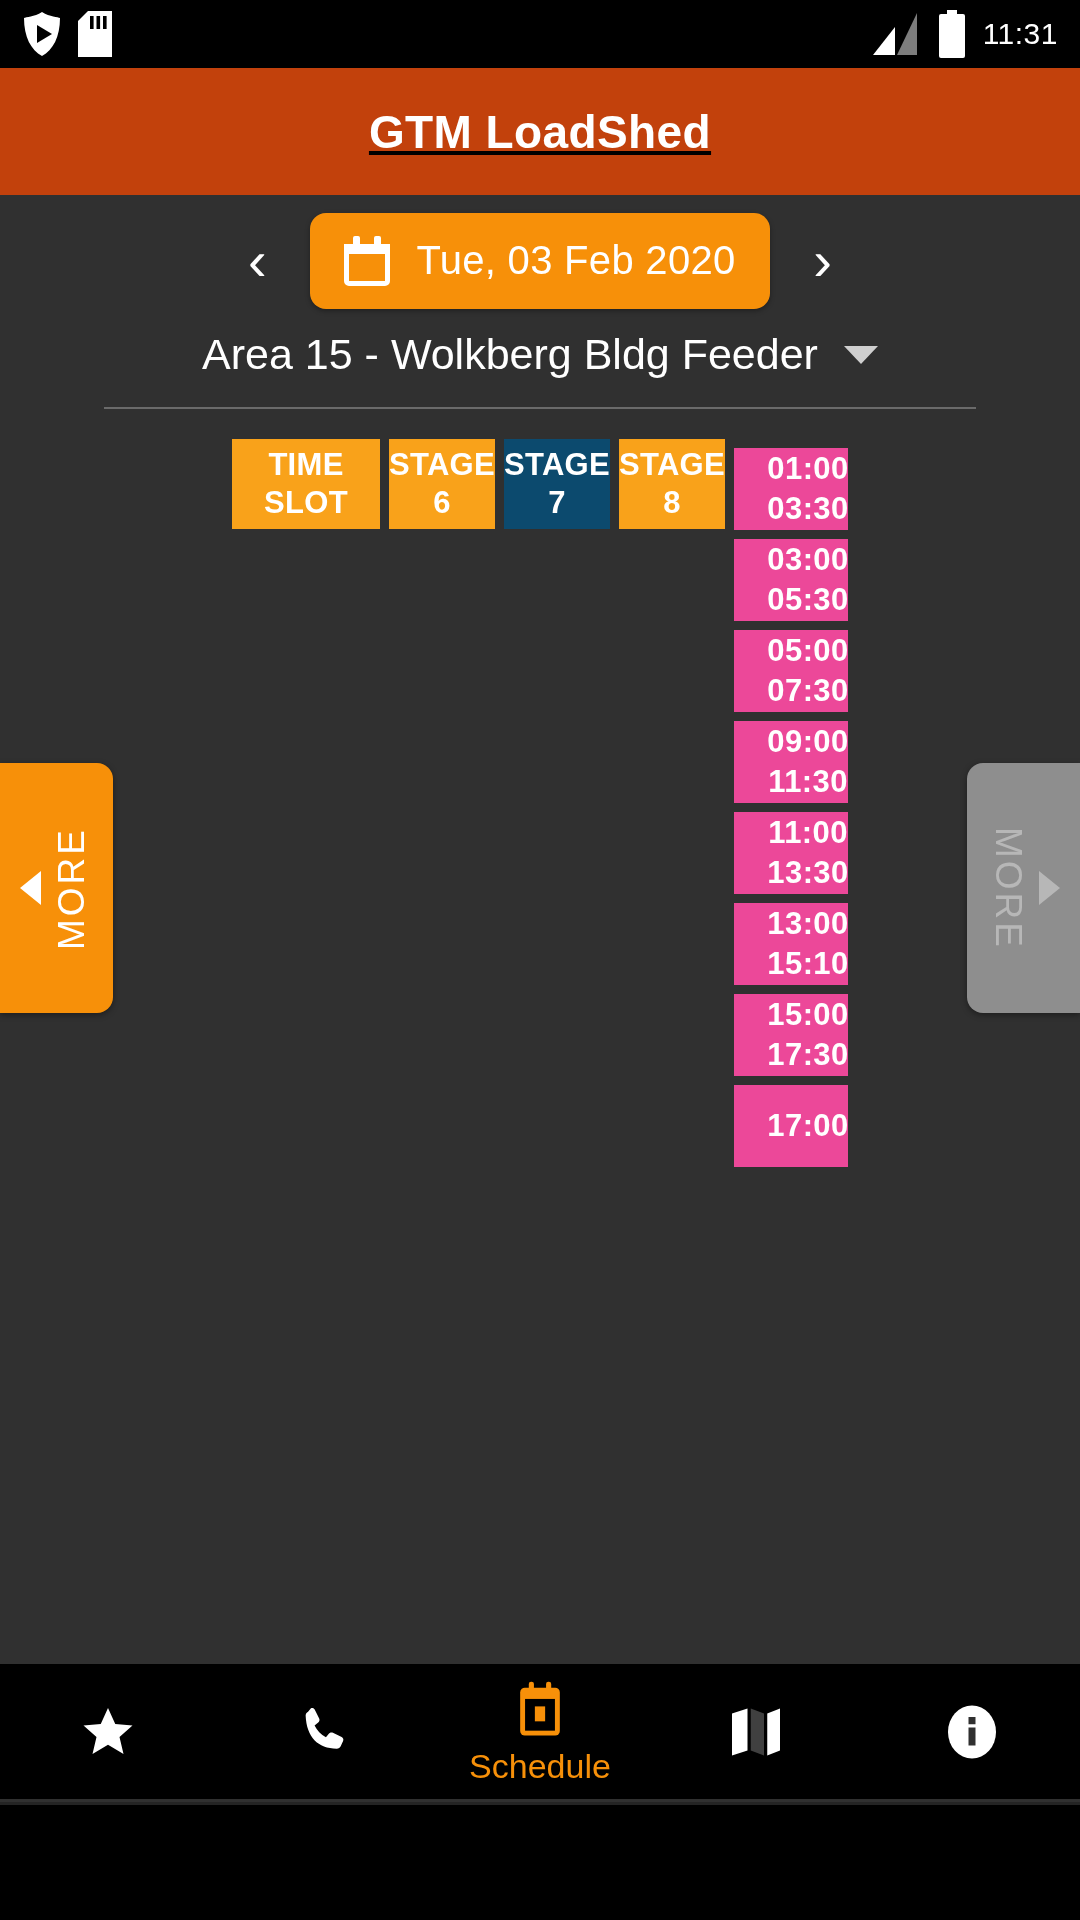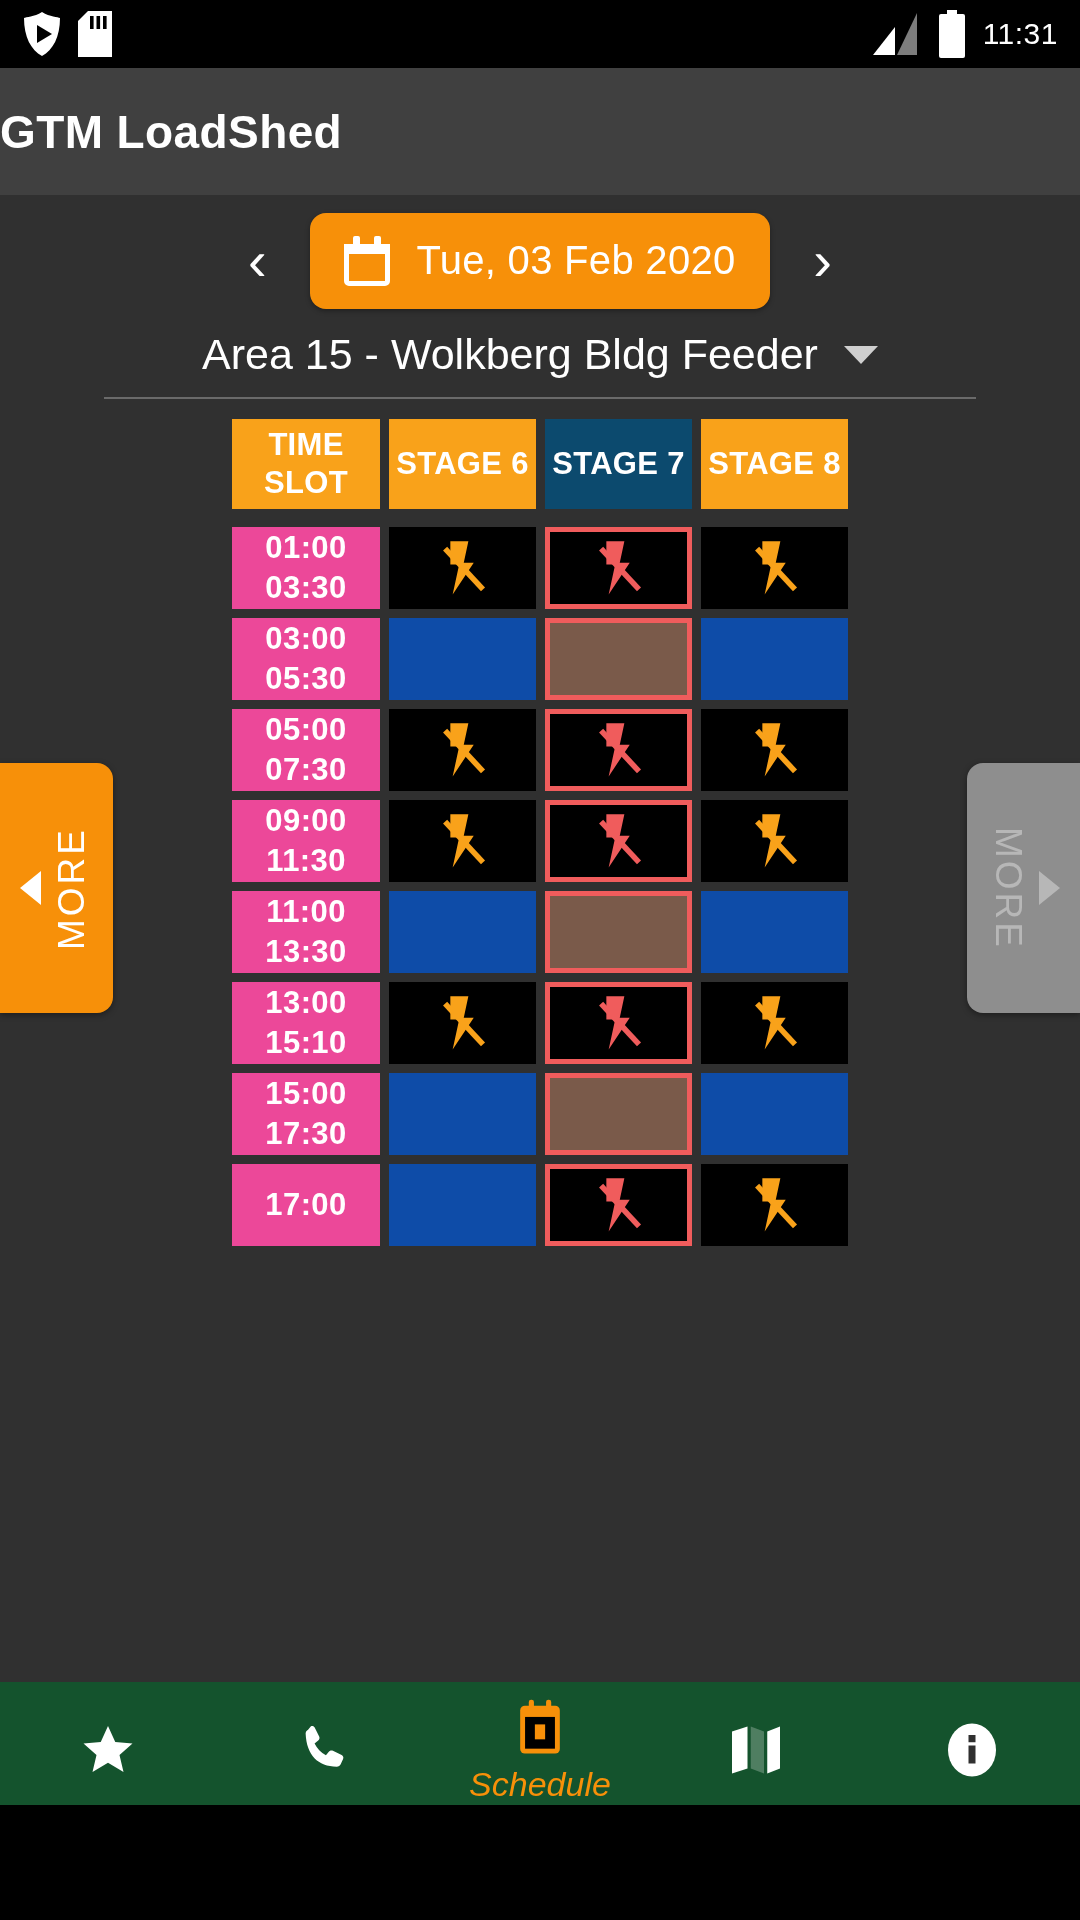--- a/index.html
+++ b/index.html
@@ -15,22 +15,22 @@
   .statusbar{
     height:68px; background:#000; color:#fff;
     display:flex; align-items:center; padding:0 22px;
   }
   .sb-left{ display:flex; align-items:center; gap:16px; }
   .sb-right{ margin-left:auto; display:flex; align-items:center; gap:16px; }
   .sb-time{ font-size:30px; font-weight:400; letter-spacing:0.5px; line-height:1; }
 
   
   .appbar{
-    height:127px; background:#404040;
-    display:flex; align-items:center; justify-content:flex-start;
+    height:127px; background:#c2410c;
+    display:flex; align-items:center; justify-content:center;text-decoration:underline;
   }
   .appbar-title{
     color:#fff; font-size:46px; font-weight:bold; letter-spacing:0.4px;
   }
 
   
   .content{
     position:absolute; top:195px; left:0; right:0; bottom:0;
     background:#303030;
   }
@@ -61,32 +61,32 @@
   }
   .cal-ico .pin1,.cal-ico .pin2{
     position:absolute; top:0; width:7px; height:14px; background:#fff; border-radius:2px;
   }
   .cal-ico .pin1{ left:9px; } .cal-ico .pin2{ left:30px; }
 
   
   .area-wrap{ padding:10px 104px 0 104px; }
   .area-sel{
     display:flex; align-items:center; justify-content:center; gap:26px;
-    padding-bottom:18px; border-bottom:2px solid #6a6a6a;
+    padding-bottom:28px; border-bottom:2px solid #6a6a6a;
   }
   .area-text{ color:#fff; font-size:43px; white-space:nowrap; }
   .caret-down{
     width:0;height:0;border-left:17px solid transparent;border-right:17px solid transparent;
     border-top:18px solid #cfcfcf; flex:none;
   }
 
   
   .table{
-    margin:20px auto 0 auto; width:616px;
-    display:flex; flex-direction:column; gap:9px;
+    margin:30px auto 0 auto; width:616px;
+    display:flex; flex-direction:row; gap:9px;
   }
   .trow{ display:flex; gap:9px; height:82px; }
   .trow.header{ height:90px; }
   .cell{ flex:1; display:flex; align-items:center; justify-content:center; position:relative; }
   .cell.timecol{ flex:0 0 148px; }
 
   .hcell{
     background:#f9a21a; color:#fff; font-size:31px; font-weight:bold;
     letter-spacing:0.3px; text-align:center; line-height:1.23;
   }
@@ -125,22 +125,22 @@
     width:0;height:0;border-top:17px solid transparent;border-bottom:17px solid transparent;
     border-right:21px solid #fff;
   }
   .tri-right{
     width:0;height:0;border-top:17px solid transparent;border-bottom:17px solid transparent;
     border-left:21px solid #b7b7b7;
   }
 
   
   .bottomnav{
-    position:absolute; left:0; right:0; bottom:103px; height:135px;
-    background:#14532d; display:flex; align-items:center;font-style:italic;
+    position:absolute; left:0; right:0; bottom:121px; height:135px;
+    background:#000000; display:flex; align-items:center;
   }
   .navitem{
     flex:1; height:135px; display:flex; flex-direction:column;
     align-items:center; justify-content:center; gap:6px;
   }
   .navlabel{ color:#f79009; font-size:34px; line-height:1; }
   .navshadow{
     position:absolute; left:0; right:0; bottom:115px; height:3px;
     background:rgba(0,0,0,.25);
   }

